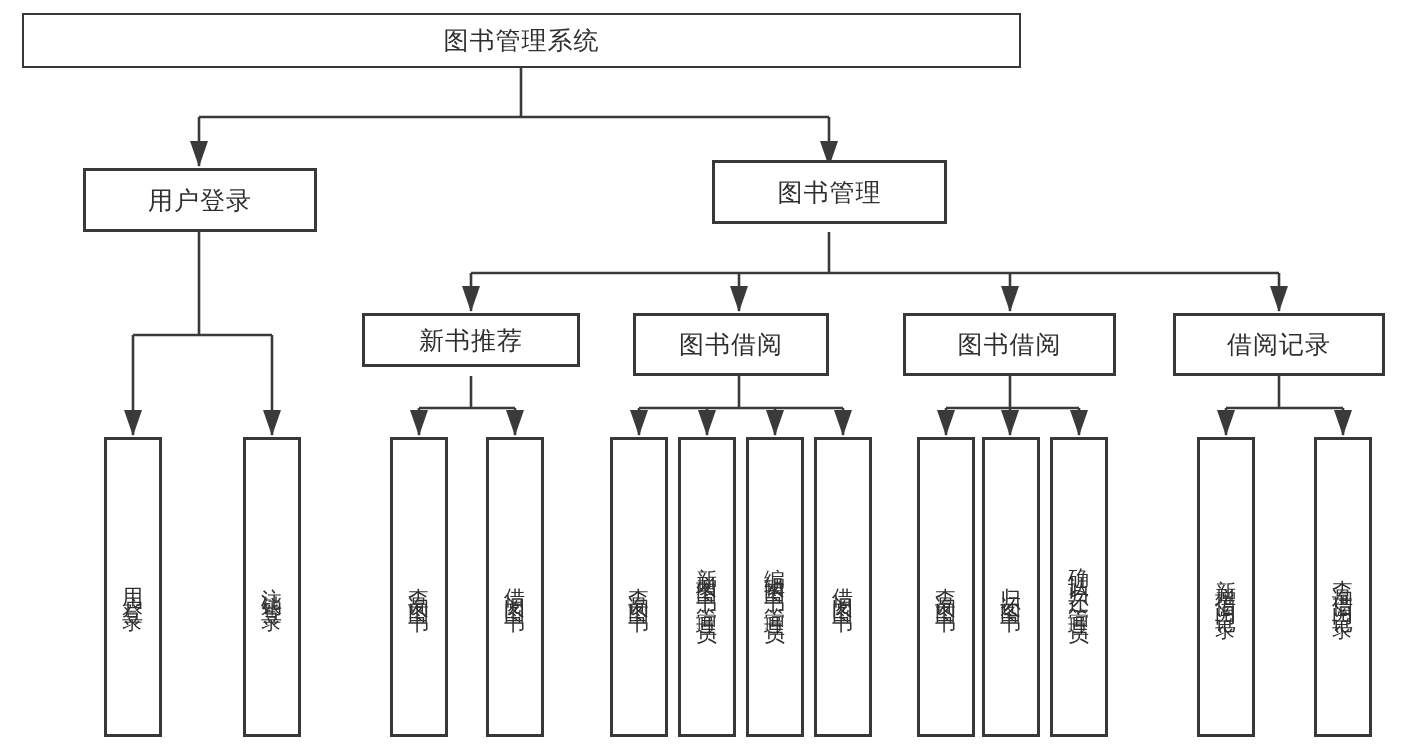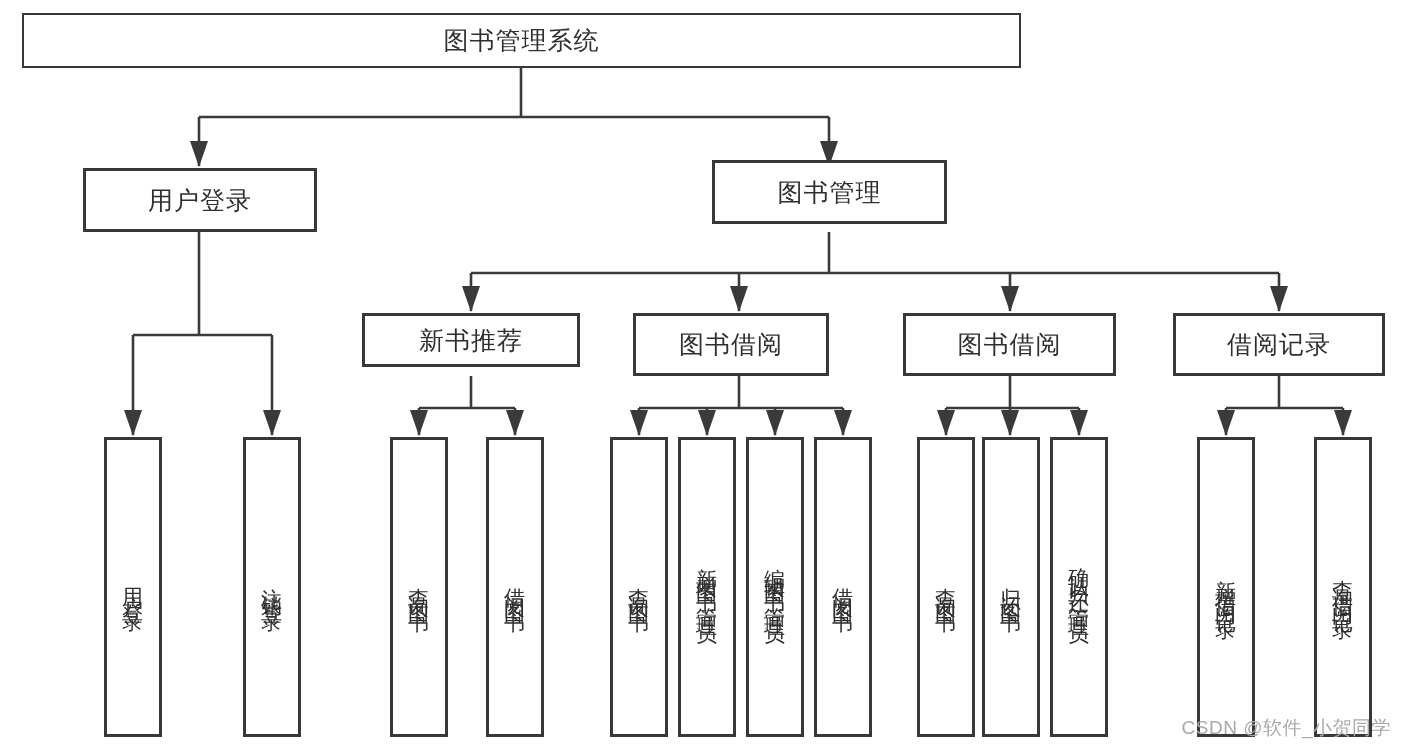--- a/index.html
+++ b/index.html
@@ -194,15 +194,14 @@
     <span class="vtext">确认归还（管理员）</span>
   </div>
 
   <div class="node leaf" style="left:1197px;">
     <span class="vtext">新增借阅记录</span>
   </div>
   <div class="node leaf" style="left:1314px;">
     <span class="vtext">查询借阅记录</span>
   </div>
 
-  <div id="watermark">CSDN @软件_小贺同学</div>
 
 </div>
 
 </body></html>

